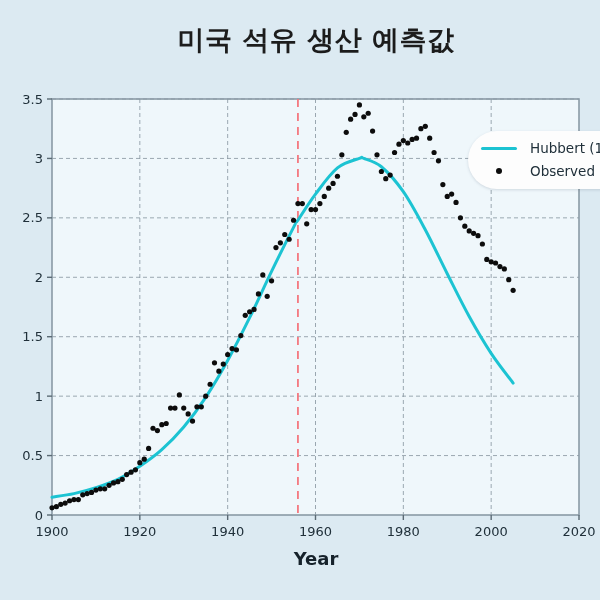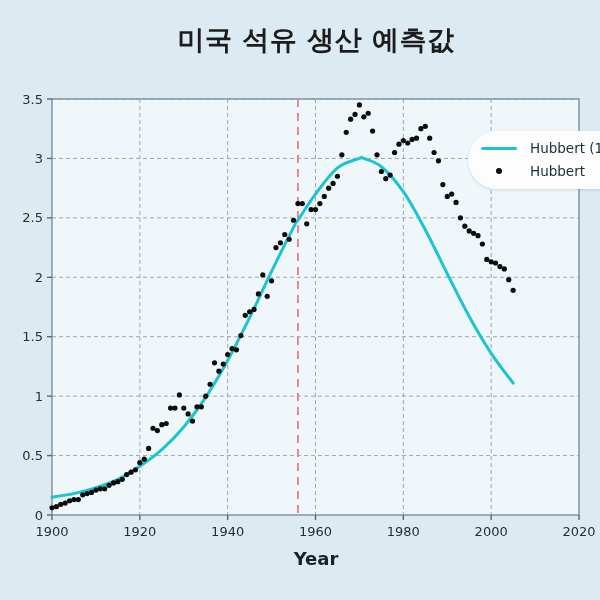--- a/index.html
+++ b/index.html
@@ -278,17 +278,17 @@
     <div class="legend-row row0">
       <span class="legend-key">
         <span class="legend-line" style="background:#1cc3d2"></span>
       </span>
       <span class="legend-text">Hubbert (1956)</span>
     </div>
     <div class="legend-row row1">
       <span class="legend-key">
         <span class="legend-dot"></span>
       </span>
-      <span class="legend-text">Hubbert</span>
+      <span class="legend-text">Observed</span>
     </div>
   </div>
 
 </div>
 
 </body></html>

